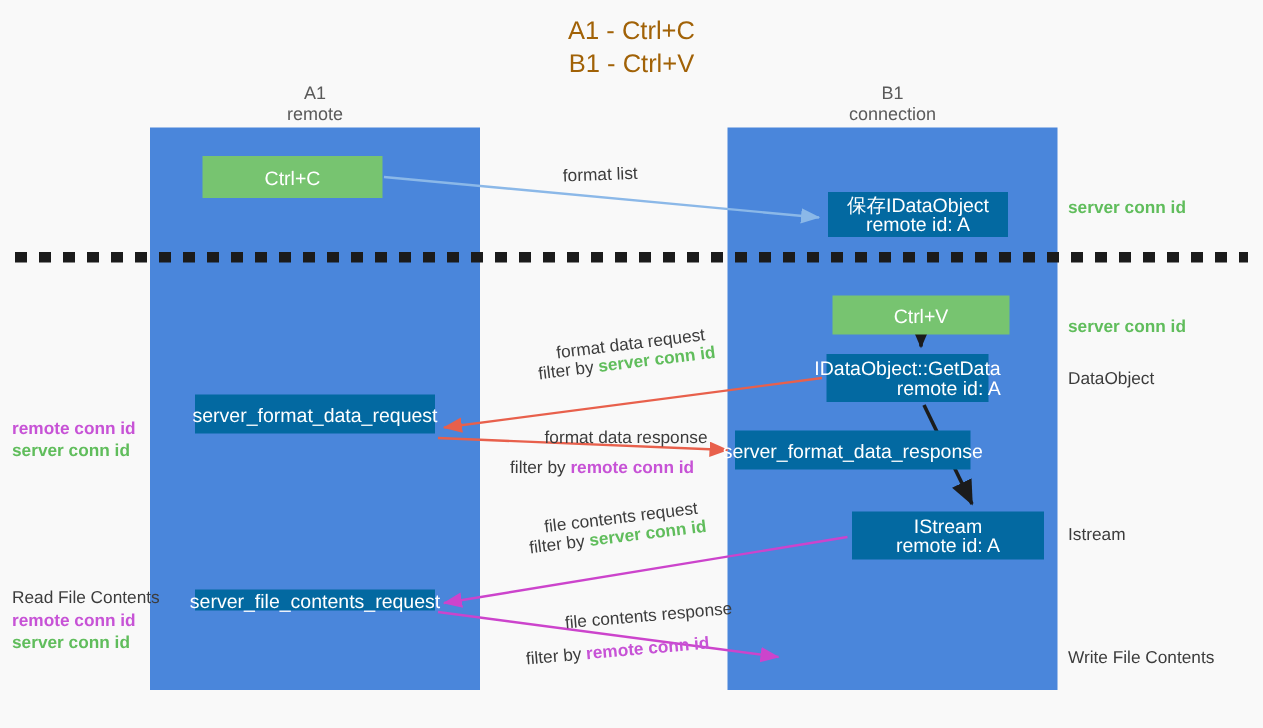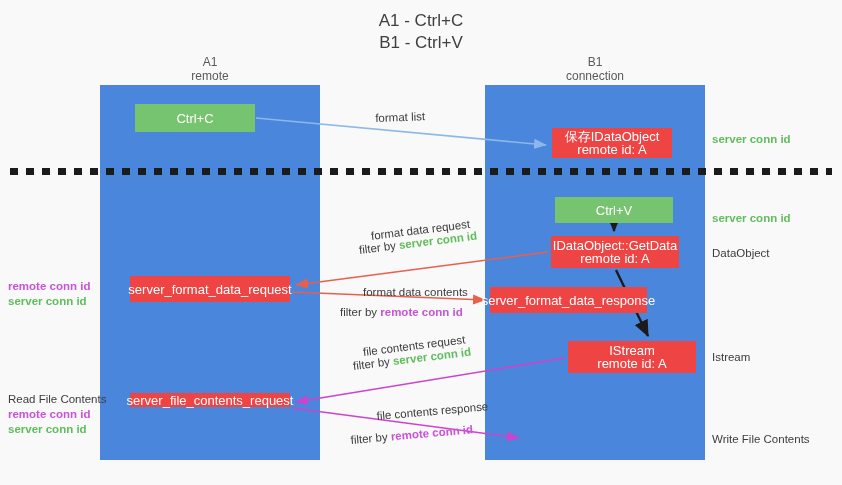--- a/index.html
+++ b/index.html
@@ -23,21 +23,21 @@
   }
   #col-a1 { left: 100px; top: 85px; width: 220px; height: 375px; }
   #col-b1 { left: 485px; top: 85px; width: 220px; height: 375px; }
 
   
   #diagram-title {
     position: absolute;
     left: 0; top: 10px;
     width: 842px;
     text-align: center;
-    color: #404040;
+    color: #a16207;
     font-size: 17px;
     line-height: 22px;
     white-space: pre-line;
   }
   .col-header {
     position: absolute;
     text-align: center;
     color: #5a5a5a;
     font-size: 12px;
     line-height: 14px;
@@ -53,27 +53,27 @@
     align-items: center;
     justify-content: center;
     text-align: center;
     color: #ffffff;
     font-size: 13px;
     line-height: 13px;
     white-space: pre-line;
     box-sizing: border-box;
   }
   .node.green  { background: #77c470; }
-  .node.orange { background: #ef4444; }
+  .node.orange { background: #0369a1; }
 
   #node-ctrlc   { left: 135px; top: 104px; width: 120px; height: 28px; }
   #node-idobj   { left: 552px; top: 128px; width: 120px; height: 30px; }
   #node-ctrlv   { left: 555px; top: 197px; width: 118px; height: 26px; }
-  #node-getdata { left: 551px; top: 236px; width: 128px; height: 32px; }
-  #node-fdreq   { left: 130px; top: 276px; width: 160px; height: 26px; }
+  #node-getdata { left: 551px; top: 236px; width: 108px; height: 32px; text-align: right; }
+  #node-fdreq   { left: 130px; top: 263px; width: 160px; height: 26px; }
   #node-fdresp  { left: 490px; top: 287px; width: 157px; height: 26px; }
   #node-istream { left: 568px; top: 341px; width: 128px; height: 32px; }
   #node-fcreq   { left: 130px; top: 393px; width: 160px; height: 14px; }
   #node-fcresp  { left: 524px; top: 425px; width: 160px; height: 26px; }
 
   
   .side-label {
     position: absolute;
     font-size: 11.5px;
     line-height: 14px;
@@ -244,21 +244,21 @@
   </div>
 
   <div id="el-fdreq-1" class="edge-label">
     <span>format data request</span>
   </div>
   <div id="el-fdreq-2" class="edge-label">
     <span>filter by </span><span class="hl-green">server conn id</span>
   </div>
 
   <div id="el-fdresp-1" class="edge-label">
-    <span>format data contents</span>
+    <span>format data response</span>
   </div>
   <div id="el-fdresp-2" class="edge-label">
     <span>filter by </span><span class="hl-purple">remote conn id</span>
   </div>
 
   <div id="el-fcreq-1" class="edge-label">
     <span>file contents request</span>
   </div>
   <div id="el-fcreq-2" class="edge-label">
     <span>filter by </span><span class="hl-green">server conn id</span>

